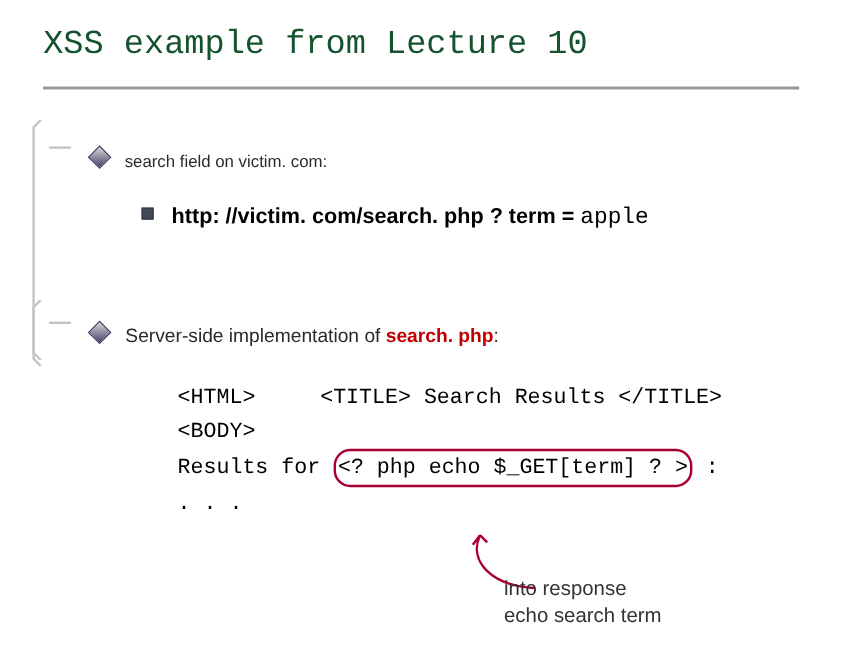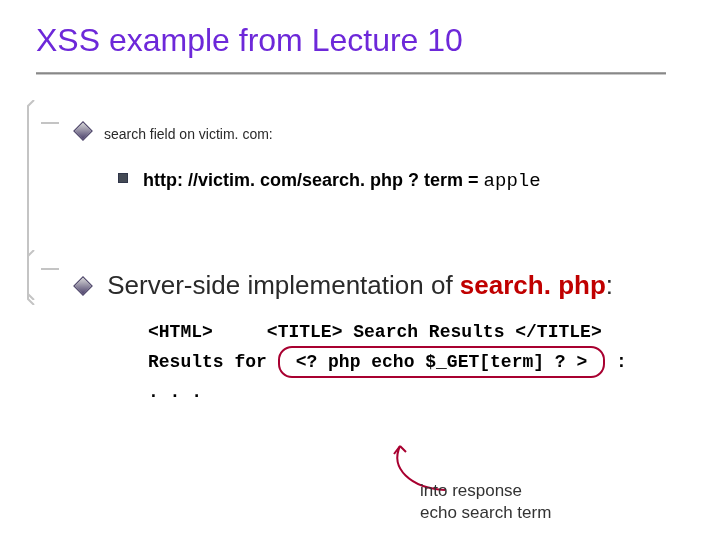--- a/index.html
+++ b/index.html
@@ -1,34 +1,34 @@
 <!DOCTYPE html>
 <html><head>
 <meta charset="utf-8">
 <style>
   html,body{margin:0;padding:0;width:720px;height:540px;background:#fff;overflow:hidden}
   body{font-family:Verdana,Arial,sans-serif;position:relative}
-  .title{position:absolute;left:36px;top:22px;font-family:Liberation Sans, sans-serif;
-         font-size:32px;color:#6d28d9}
+  .title{position:absolute;left:36px;top:22px;font-family:Liberation Mono, monospace;
+         font-size:28px;color:#14532d}
   .title-underline{position:absolute;left:36px;top:72px;width:630px;height:3px;
                    background:linear-gradient(to bottom,#b0b0b0 0%,#888 50%,#e9e9e9 100%)}
   .diamond-bullet{width:12px;height:12px;display:inline-block;transform:rotate(45deg);
                   background:linear-gradient(135deg,#d8d8d8,#4a3f6a);border:1px solid #433a60;
                   margin-right:10px;vertical-align:1px}
   .line1{position:absolute;left:76px;top:124px;font-size:14px;color:#2a2a2a}
   .sq-bullet{width:8px;height:8px;display:inline-block;background:#444a55;border:1px solid #30364a;
              margin-right:10px;vertical-align:3px}
   .line2{position:absolute;left:118px;top:170px;font-size:18px;font-weight:bold;color:#000;
          font-family:Verdana,Arial,sans-serif}
   .mono{font-family:"Courier New",monospace;font-weight:normal;font-size:19px}
-  .line3{position:absolute;left:76px;top:270px;font-size:26px;color:#2a2a2a}
+  .line3{position:absolute;left:76px;top:270px;font-size:16px;color:#2a2a2a}
   .code-red{color:#c00000;font-family:Verdana,Arial,sans-serif;font-weight:bold}
   .codebox{position:absolute;left:148px;top:318px;font-family:"Courier New",monospace;
-           font-weight:bold;font-size:18px;line-height:28px;color:#000}
-  .redbox{border:2px solid #a80030;border-radius:14px;padding:0 16px;display:inline-block}
+           font-weight:normal;font-size:18px;line-height:28px;color:#000}
+  .redbox{border:2px solid #a80030;border-radius:14px;padding:0 2px;display:inline-block}
   .annot{position:absolute;left:420px;top:480px;font-family:Verdana,Arial,sans-serif;
          font-size:17px;color:#333;line-height:22px}
   svg.arrow{position:absolute;left:370px;top:440px;width:120px;height:60px}
   .side-orn{position:absolute;left:26px;top:100px;width:10px;height:200px}
   .side-orn2{position:absolute;left:26px;top:250px;width:10px;height:55px}
   .indent-tick{position:absolute;left:41px;top:122px;width:18px;height:2px;background:#c4c4c4}
   .indent-tick2{position:absolute;left:41px;top:268px;width:18px;height:2px;background:#c4c4c4}
 </style>
 </head>
 <body>
@@ -58,20 +58,21 @@
 
 <div class="line3">
   <span class="diamond-bullet"></span>
   <span>Server-side implementation of  </span><span class="code-red">search. php</span><span>:</span>
 </div>
 
 <div class="codebox">
   <div>
     <span>&lt;HTML&gt;</span>&nbsp;&nbsp;&nbsp;&nbsp;&nbsp;<span>&lt;TITLE&gt; Search Results &lt;/TITLE&gt;</span>
   </div>
+  <div>&lt;BODY&gt;</div>
   <div>
     <span>Results for </span><span class="redbox">&lt;? php echo $_GET[term] ? &gt;</span><span> :</span>
   </div>
   <div>. . .</div>
 </div>
 
 <svg class="arrow" viewBox="0 0 120 60">
   <path d="M75 50 C40 48 20 28 30 6" fill="none" stroke="#a80030" stroke-width="2"></path>
   <path d="M30 6 L24 14 M30 6 L36 12" fill="none" stroke="#a80030" stroke-width="2"></path>
 </svg>

